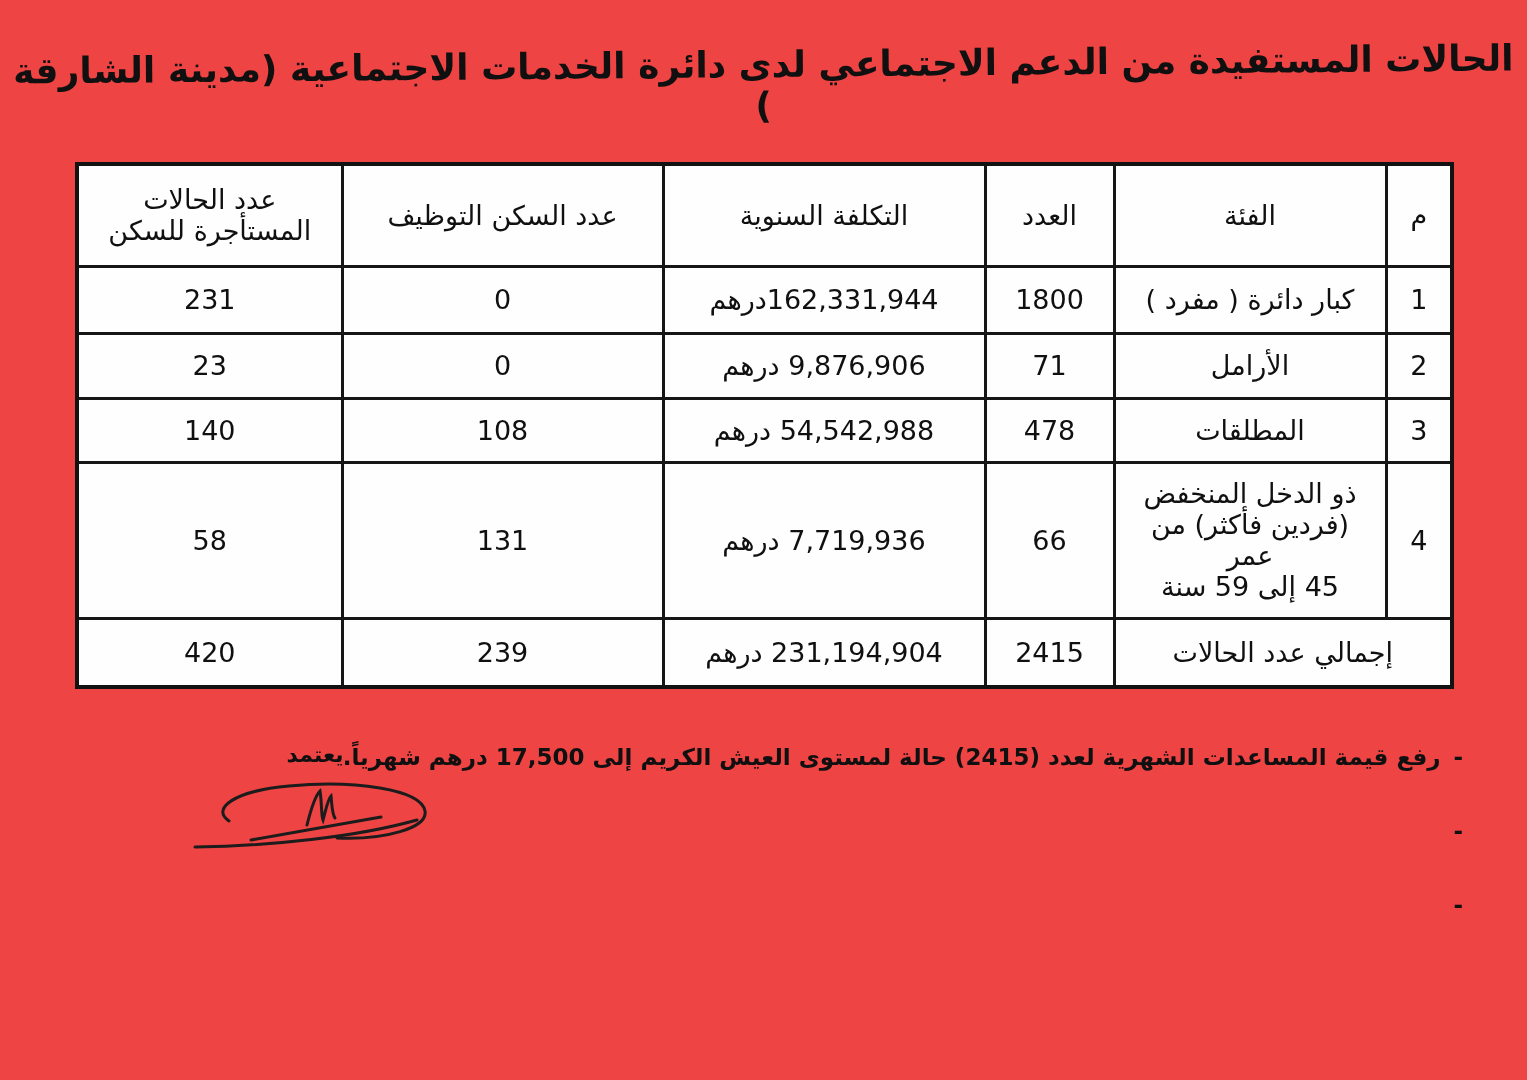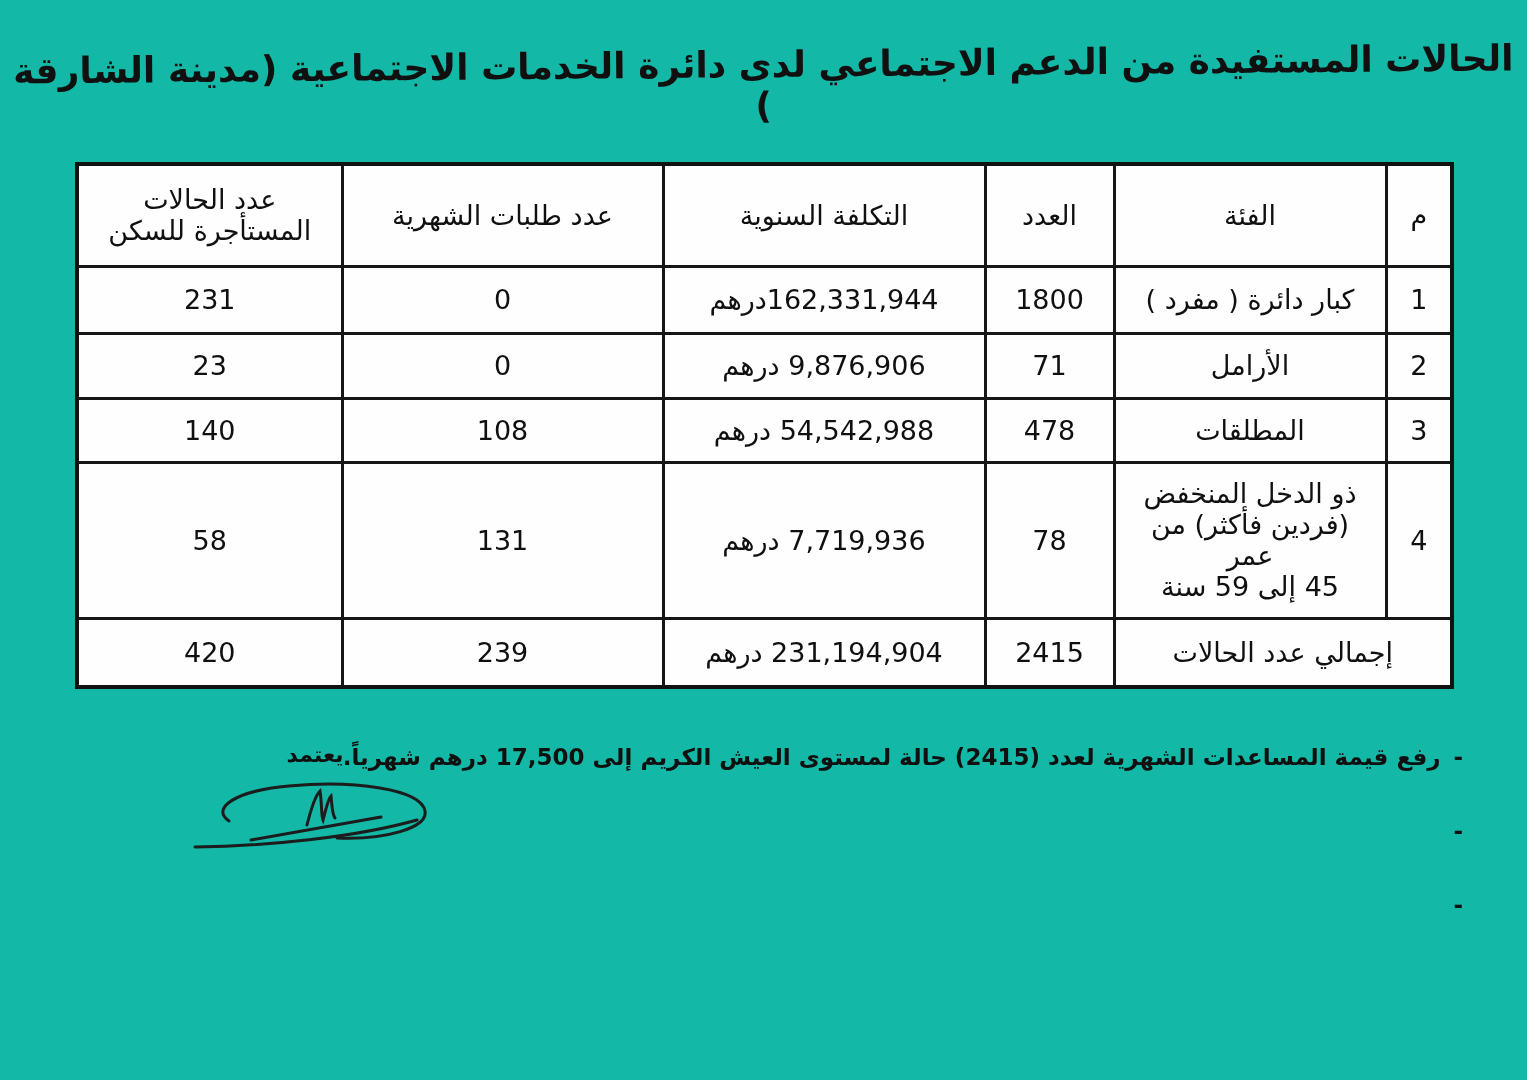--- a/index.html
+++ b/index.html
@@ -1,19 +1,19 @@
 <!DOCTYPE html>
 <html lang="ar"><head>
 <meta charset="utf-8">
 <style>
   html,body{margin:0;padding:0;background:#e9e9e9;}
   .page{
     position:relative;
     width:1527px;height:1080px;
-    background:#14b8a6;
+    background:#ef4444;
     font-family:"DejaVu Sans",sans-serif;
     font-weight:bold;
     color:#101010;
     overflow:hidden;
   }
   .title{
     position:absolute;top:44px;left:0;width:100%;
     text-align:center;direction:rtl;
     font-size:36px;letter-spacing:0;
     transform:rotate(-0.5deg);
@@ -79,21 +79,21 @@
       <col class="col-cost">
         <col class="col-emp">
         <col class="col-house">
     </colgroup>
     <thead>
       <tr class="r-hdr">
         <th>م</th>
         <th>الفئة</th>
         <th>العدد</th>
         <th>التكلفة السنوية</th>
-        <th>عدد طلبات الشهرية</th>
+        <th>عدد السكن التوظيف</th>
         <th>عدد الحالات
 المستأجرة للسكن</th>
       </tr>
     </thead>
     <tbody>
       <tr class="r-1">
         <td>1</td>
         <td>كبار دائرة ( مفرد )</td>
         <td>1800</td>
         <td class="cost-cell">162,331,944درهم</td>
@@ -114,21 +114,21 @@
         <td>478</td>
         <td class="cost-cell">54,542,988 درهم</td>
         <td>108</td>
         <td>140</td>
       </tr>
       <tr class="r-4">
         <td>4</td>
         <td>ذو الدخل المنخفض
 (فردين فأكثر) من عمر
 45 إلى 59 سنة</td>
-        <td>78</td>
+        <td>66</td>
         <td class="cost-cell">7,719,936 درهم</td>
         <td>131</td>
         <td>58</td>
       </tr>
       <tr class="r-total">
         <td colspan="2">إجمالي عدد الحالات</td>
         <td>2415</td>
         <td class="cost-cell">231,194,904 درهم</td>
         <td>239</td>
         <td>420</td>

